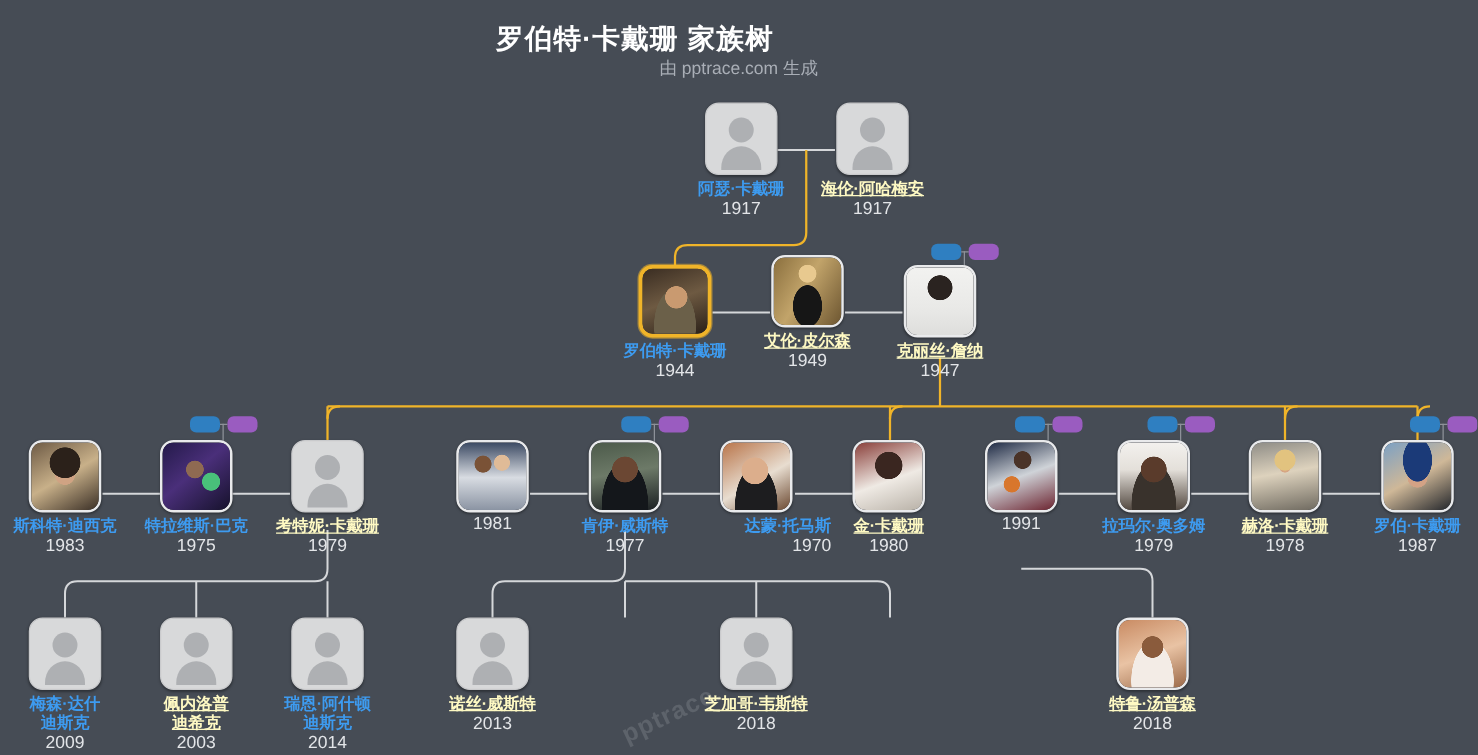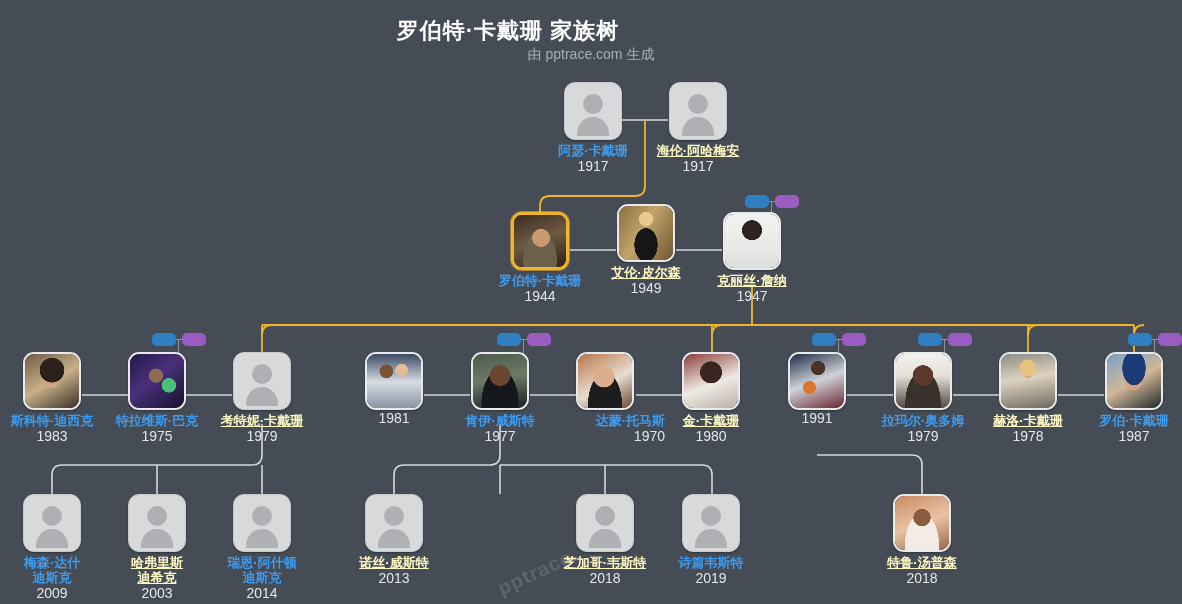--- a/index.html
+++ b/index.html
@@ -368,21 +368,21 @@
 迪斯克</div>
     <div class="yr">2009</div>
   </div>
   <div class="node" style="left:97px;top:494px;">
     <div class="card plain">
       <div class="ava">
           <div class="head"></div>
           <div class="body"></div>
         </div>
     </div>
-    <div class="nm female">哈弗里斯
+    <div class="nm female">佩内洛普
 迪希克</div>
     <div class="yr">2003</div>
   </div>
   <div class="node" style="left:202px;top:494px;">
     <div class="card plain">
       <div class="ava">
           <div class="head"></div>
           <div class="body"></div>
         </div>
     </div>
@@ -403,30 +403,20 @@
   <div class="node" style="left:545px;top:494px;">
     <div class="card plain">
       <div class="ava">
           <div class="head"></div>
           <div class="body"></div>
         </div>
     </div>
     <div class="nm female">芝加哥·韦斯特</div>
     <div class="yr">2018</div>
   </div>
-  <div class="node" style="left:651px;top:494px;">
-    <div class="card plain">
-      <div class="ava">
-          <div class="head"></div>
-          <div class="body"></div>
-        </div>
-    </div>
-    <div class="nm male">诗篇韦斯特</div>
-    <div class="yr">2019</div>
-  </div>
   <div class="node" style="left:862px;top:494px;">
     <div class="card photo">
       <div class="ph" style="background:
           radial-gradient(circle at 50% 40%, #8a5b3c 0 20%, rgba(138,91,60,0) 21%),
           radial-gradient(ellipse at 50% 90%, #f3ece6 0 44%, rgba(243,236,230,0) 45%),
           linear-gradient(160deg,#c98b63 0%,#e9c3a4 50%,#9c6a49 100%);"></div>
     </div>
     <div class="nm female">特鲁·汤普森</div>
     <div class="yr">2018</div>
   </div>

